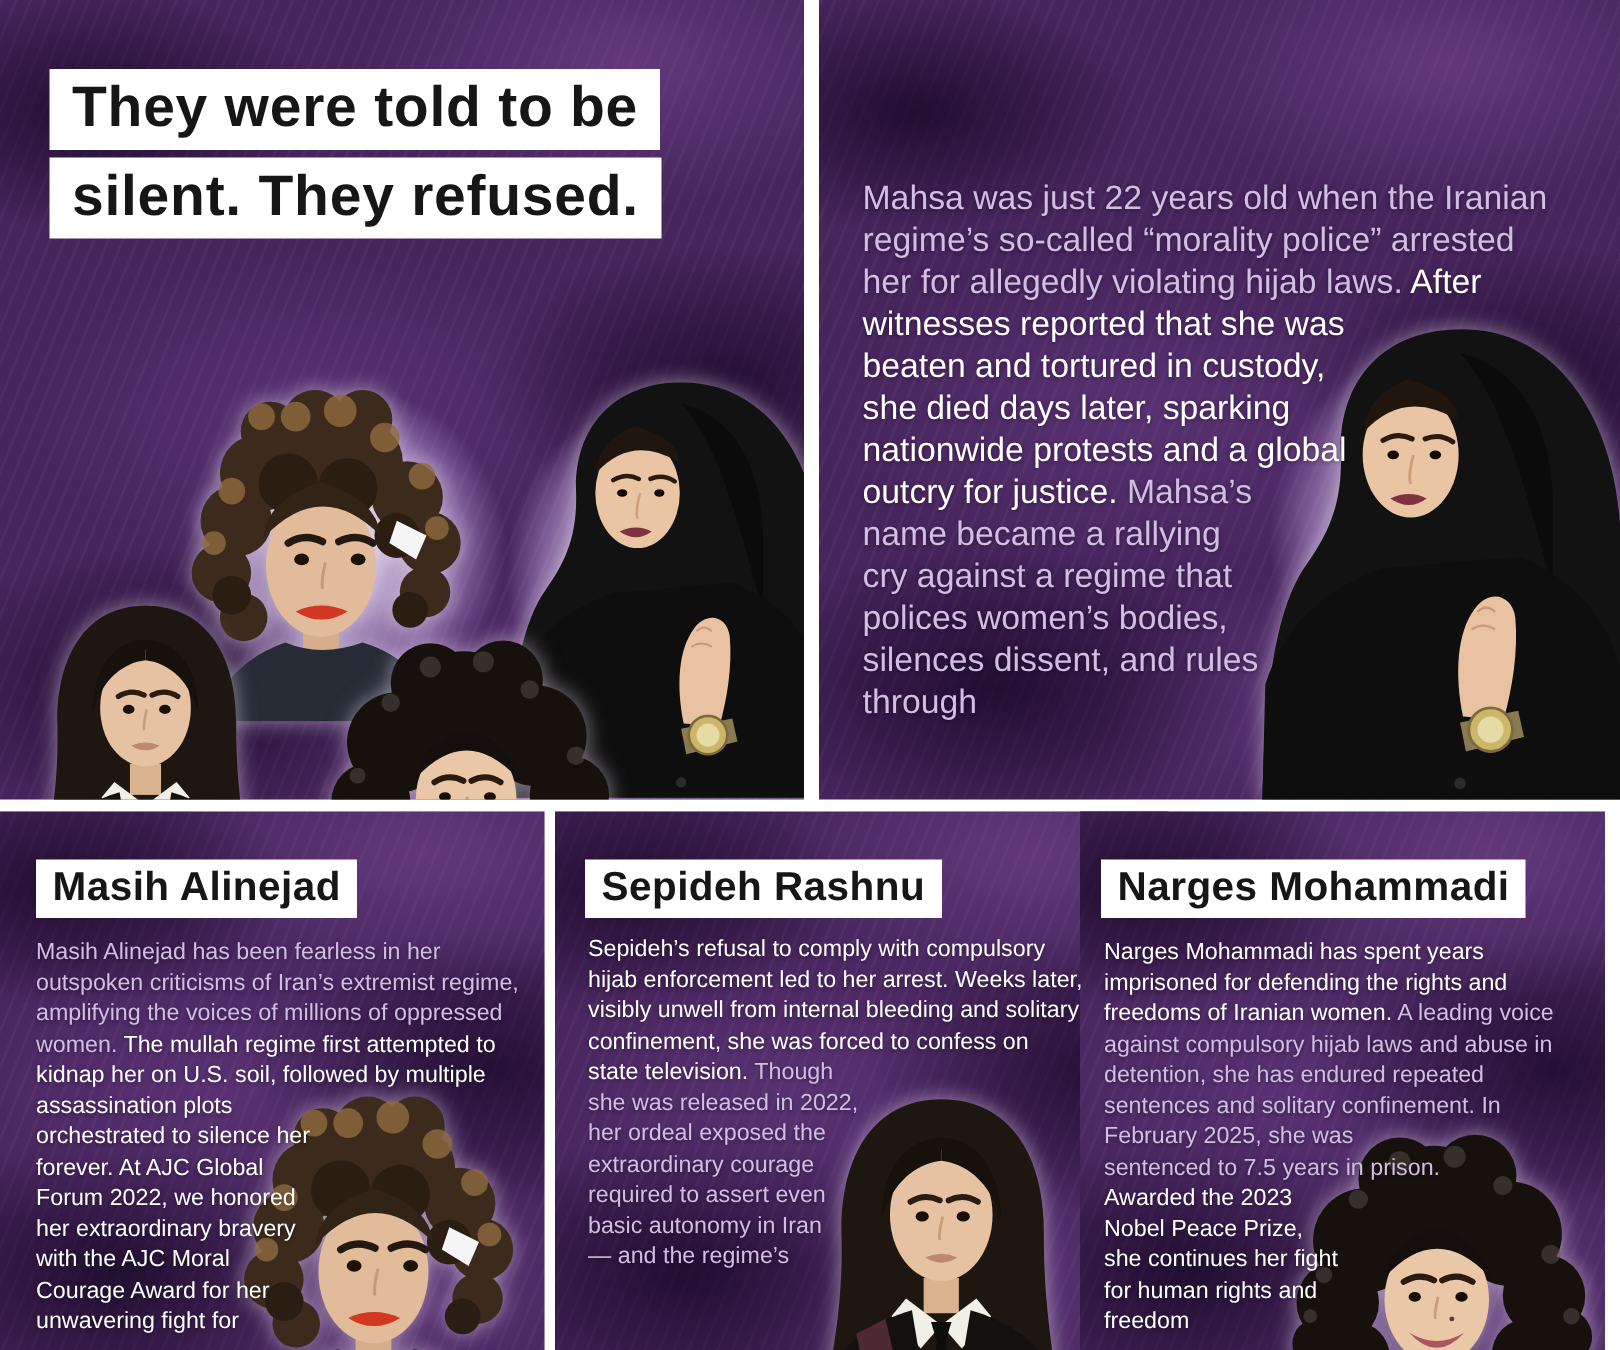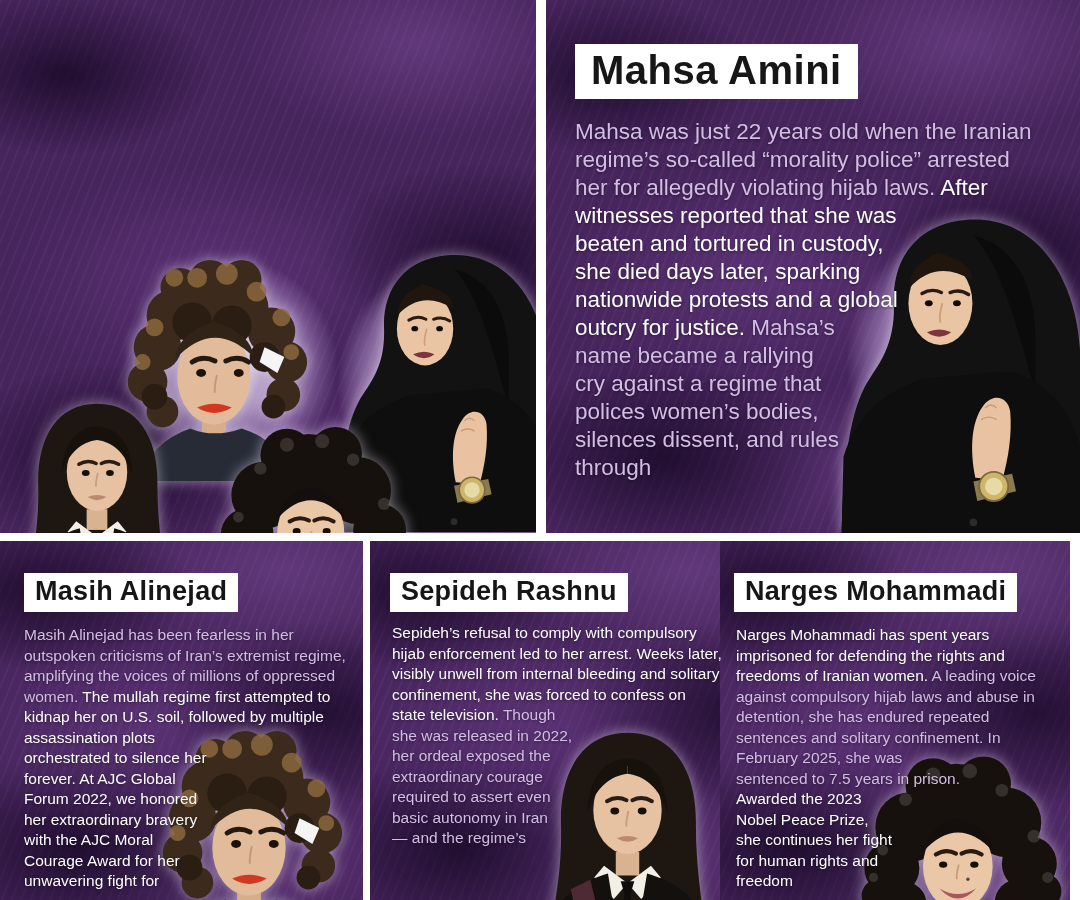--- a/index.html
+++ b/index.html
@@ -207,38 +207,41 @@
       <circle cx="171" cy="281" r="15" fill="#cdb56a" stroke="#7c6a3e" stroke-width="2"></circle>
       <circle cx="171" cy="281" r="9" fill="#e6dba6"></circle>
       <circle cx="150" cy="318" r="4" fill="#2b2b2b"></circle>
     </symbol>
   </defs>
 </svg>
 
 <div class="collage">
 
   <section class="panel panel-intro">
+    <div class="hl-wrap">
+      <span class="hl-line"><span>They were told to be</span></span>
+      <span class="hl-line"><span>silent. They refused.</span></span>
+    </div>
     <div class="glow glow-a"></div>
     <div class="glow glow-b"></div>
     <svg class="photo ph-masih-1" viewBox="0 0 220 235">
         <use href="#p-masih"></use>
       </svg>
     <svg class="photo ph-mahsa-1" viewBox="0 0 260 330">
         <use href="#p-mahsa"></use>
       </svg>
     <svg class="photo ph-sepideh-1" viewBox="0 0 220 235">
         <use href="#p-sepideh"></use>
       </svg>
     <svg class="photo ph-narges-1" viewBox="0 0 240 230">
         <use href="#p-narges"></use>
       </svg>
   </section>
 
   <section class="panel panel-mahsa">
-    <div class="title-box"><span>Mahsa Amini</span></div>
     <div class="glow glow-c"></div>
     <div class="body">
       <span class="sp s1"></span><span class="sp s2"></span><span class="sp s3"></span>
     <span>Mahsa was just 22 years old when the Iranian regime’s so-called “morality police” arrested her for allegedly violating hijab laws. </span><span class="seg-bold">After witnesses reported that she was beaten and tortured in custody, she died days later, sparking nationwide protests and a global outcry for justice. </span><span>Mahsa’s name became a rallying cry against a regime that polices women’s bodies, silences dissent, and rules through</span></div>
     <svg class="photo ph-mahsa-2" viewBox="0 0 260 330">
         <use href="#p-mahsa"></use>
       </svg>
   </section>
 
   <section class="panel panel-masih">

